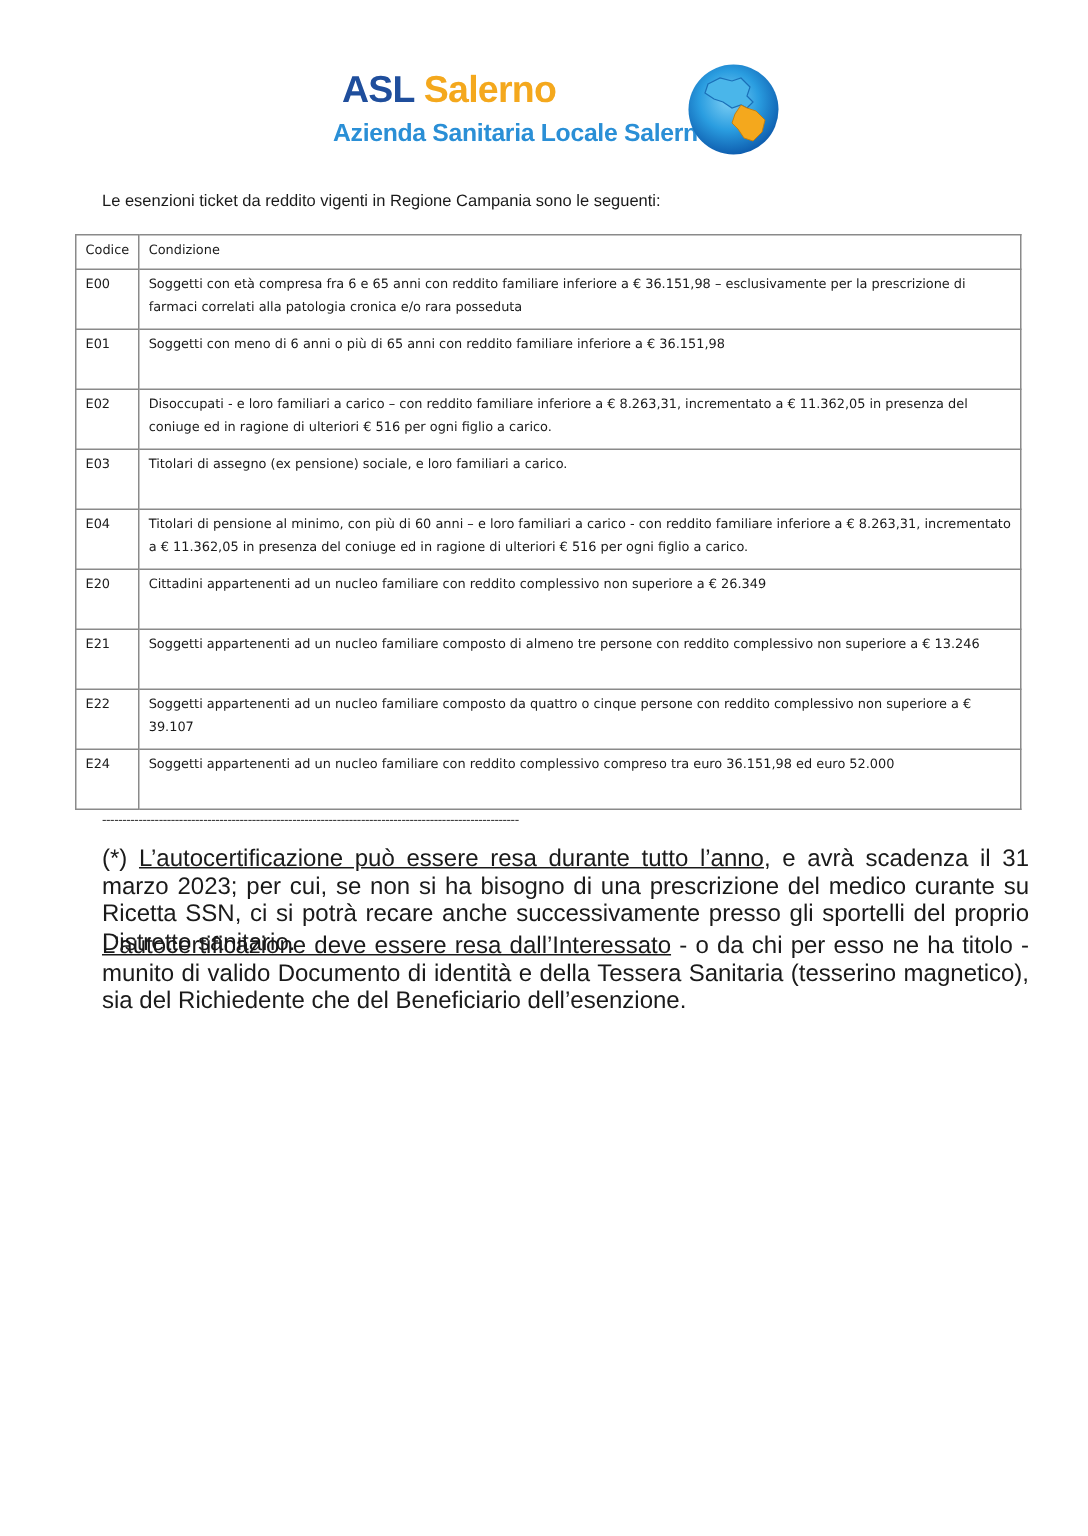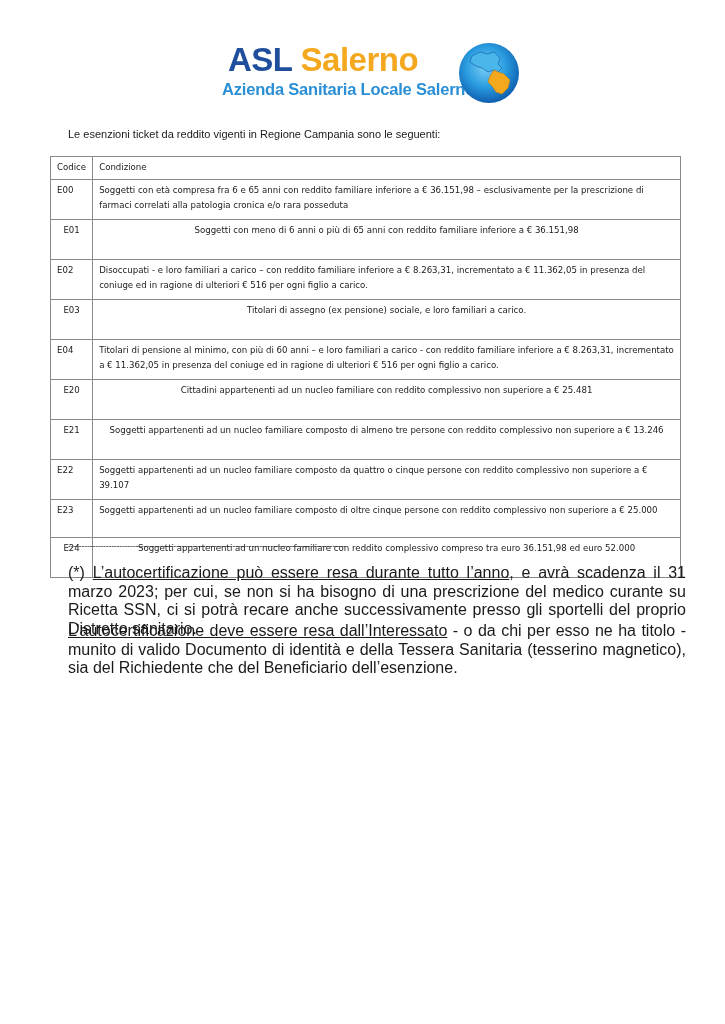--- a/index.html
+++ b/index.html
@@ -2,42 +2,42 @@
 <html><head>
   <meta charset="utf-8">
   <style>
     html, body { margin: 0; padding: 0; background: #ffffff; }
     body {
       width: 725px; height: 1024px; position: relative; overflow: hidden;
       font-family: "Liberation Sans", sans-serif; color: #1a1a1a;
     }
     
     .logo { position: absolute; left: 222px; top: 40px; width: 300px; height: 70px; }
-    .logo-line1 { position: absolute; left: 6px; top: 2px; font-family: "Liberation Sans", sans-serif; font-weight: bold; font-size: 33px; letter-spacing: -0.5px; line-height: 36px; white-space: nowrap; }
+    .logo-line1 { position: absolute; left: 6px; top: 2px; font-family: "Liberation Sans", sans-serif; font-weight: bold; font-size: 25px; letter-spacing: -0.5px; line-height: 36px; white-space: nowrap; }
     .logo-asl { color: #1f4e9c; }
     .logo-salerno { color: #f4a81d; }
     .logo-line2 { position: absolute; left: 0px; top: 40px; font-weight: bold; font-size: 16.5px; color: #2a8fd6; white-space: nowrap; letter-spacing: -0.2px; }
     .logo-globe { position: absolute; left: 236px; top: 2px; width: 62px; height: 62px; }
     
     .intro { position: absolute; left: 68px; top: 128px; font-size: 11px; color: #1a1a1a; white-space: nowrap; }
     
     table.esenzioni {
       position: absolute; left: 50px; top: 156px; width: 631px;
       border-collapse: collapse; font-family: "DejaVu Sans", sans-serif; font-size: 8.6px; color: #1a1a1a;
     }
     table.esenzioni td, table.esenzioni th {
       border: 1px solid #8a8a8a; vertical-align: top; padding: 3px 6px 6px 6px; line-height: 15px;
       font-weight: normal; text-align: left;
     }
     table.esenzioni th { padding-top: 3px; padding-bottom: 4px; }
     .col-code { width: 38px; }
     td.code { text-align: center; padding-left: 2px; padding-right: 2px; }
     th.code-h { text-align: left; padding-left: 4px; }
     th.cond-h { text-align: center; }
-    tr.r1 td { height: 30px; text-align: center; }
+    tr.r1 td { height: 30px; }
     tr.r2 td { height: 28px; }
     
     .sep { position: absolute; left: 68px; top: 541px; font-size: 9px; color: #333; letter-spacing: -0.3px; white-space: nowrap; }
     .note { position: absolute; left: 68px; width: 618px; font-size: 16px; line-height: 18.5px; color: #1a1a1a; text-align: justify; }
     .note1 { top: 564px; }
     .note2 { top: 622px; }
     .u { text-decoration: underline; }
   </style>
 </head>
 <body>
@@ -91,33 +91,29 @@
     <tr class="r1">
         <td class="code">E03</td>
         <td>Titolari di assegno (ex pensione) sociale, e loro familiari a carico.</td>
       </tr>
     <tr class="r2">
         <td class="code">E04</td>
         <td>Titolari di pensione al minimo, con più di 60 anni  – e loro familiari a carico -  con reddito familiare inferiore a € 8.263,31, incrementato a € 11.362,05  in presenza del coniuge ed in ragione di ulteriori € 516 per ogni figlio a carico.</td>
       </tr>
     <tr class="r1">
         <td class="code">E20</td>
-        <td>Cittadini appartenenti ad un nucleo familiare con reddito complessivo  non superiore a € 25.481</td>
+        <td>Cittadini appartenenti ad un nucleo familiare con reddito complessivo  non superiore a € 26.349</td>
       </tr>
     <tr class="r1">
         <td class="code">E21</td>
         <td>Soggetti appartenenti ad un nucleo familiare composto di almeno tre persone con reddito complessivo non superiore a € 13.246</td>
       </tr>
     <tr class="r2">
         <td class="code">E22</td>
         <td>Soggetti appartenenti ad un nucleo familiare composto da quattro o cinque persone con reddito complessivo non superiore a € 39.107</td>
-      </tr>
-    <tr class="r2">
-        <td class="code">E23</td>
-        <td>Soggetti appartenenti ad un nucleo familiare composto di oltre cinque persone con reddito complessivo non superiore a € 25.000</td>
       </tr>
     <tr class="r1">
         <td class="code">E24</td>
         <td>Soggetti appartenenti ad un nucleo familiare con reddito complessivo compreso tra euro 36.151,98 ed euro 52.000</td>
       </tr>
   </tbody>
 </table>
 
 <div class="sep">-------------------------------------------------------------------------------------------------------</div>
 

